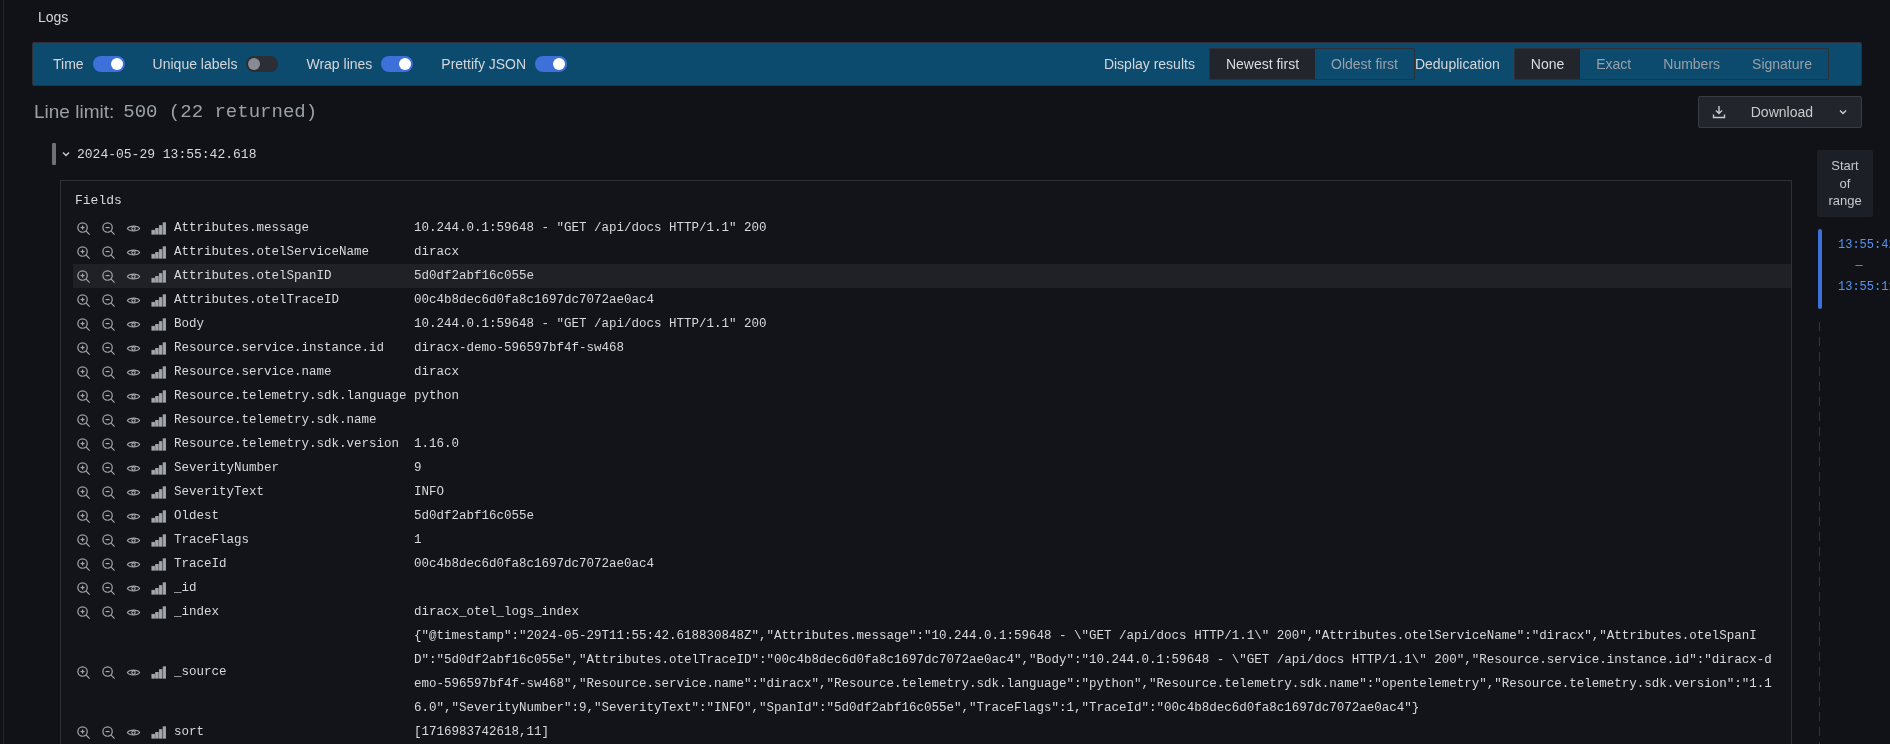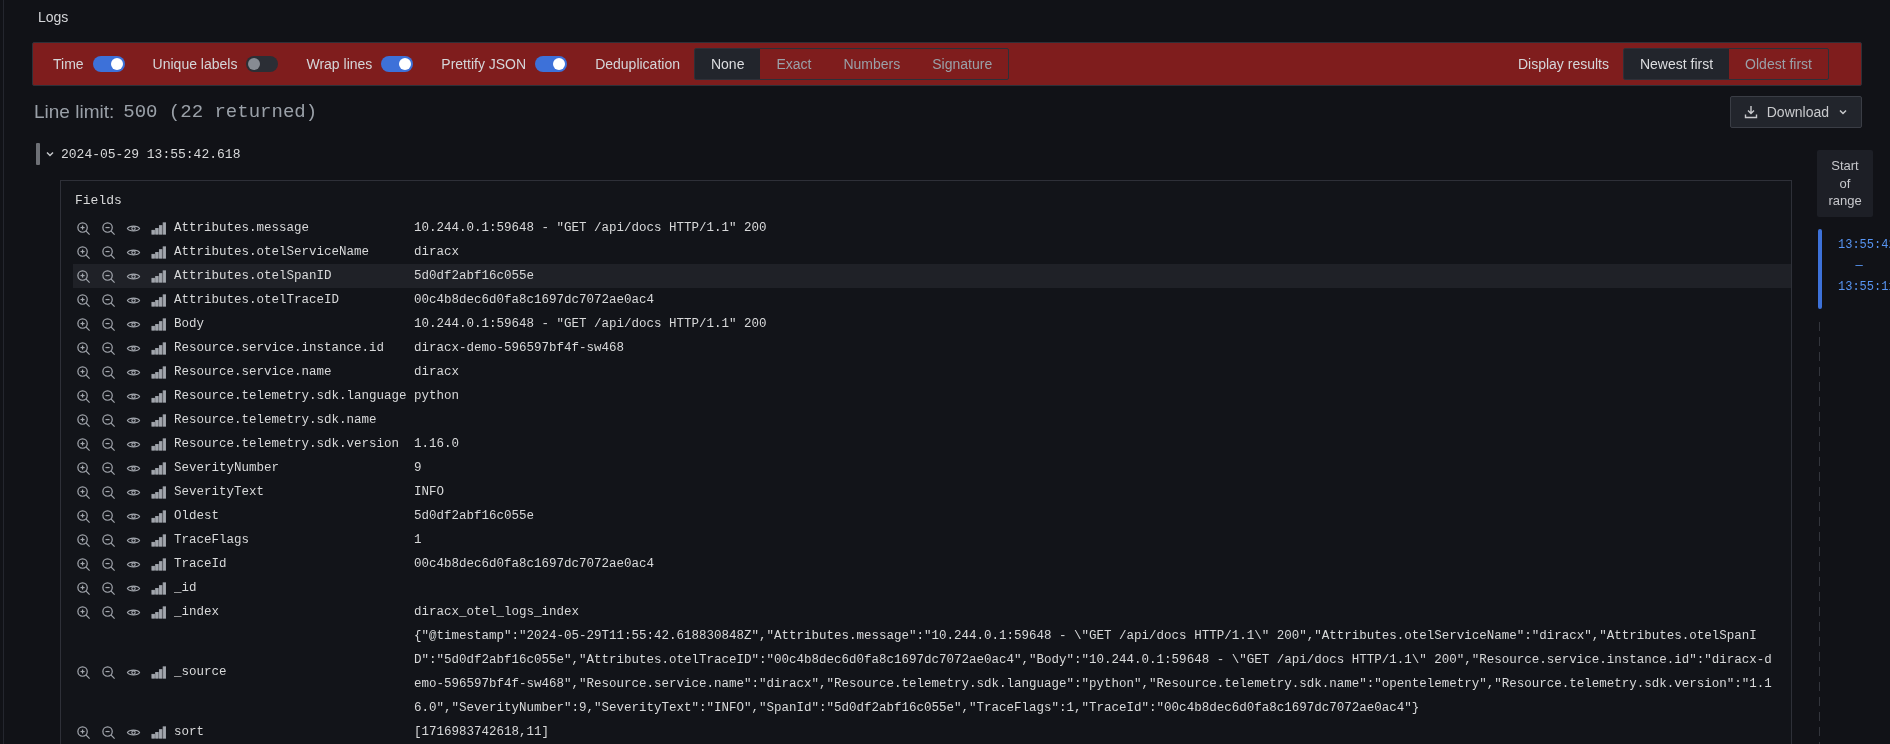--- a/index.html
+++ b/index.html
@@ -10,21 +10,21 @@
     background:#111217; color:#ccccdc;
     font-family:"Liberation Sans", sans-serif;
   }
   .page { height:100%; margin-left:3px; border-left:1px solid #24262e; padding:0 28px; }
 
   .panel-title { padding:9px 0 0 6px; font-size:14px; font-weight:500; color:#d5d6d9; height:29px; }
 
   
   .toolbar {
     margin-top:13px; height:44px; border:1px solid #2e3038; border-radius:2px;
-    display:flex; align-items:center; padding:0 32px 0 20px; background:#7f1d1d;
+    display:flex; align-items:center; padding:0 32px 0 20px; background:#0c4a6e;
   }
   .toggles { display:flex; align-items:center; }
   .toggle-item { display:flex; align-items:center; gap:9px; margin-right:28px; font-size:14px; color:#d5d6d9; }
   .switch { width:32px; height:16px; border-radius:8px; background:#2b2e35; position:relative; display:inline-block; cursor:pointer; }
   .switch .knob { width:12px; height:12px; border-radius:50%; background:#878b93; position:absolute; top:2px; left:2px; }
   .switch.on { background:var(--accent); }
   .switch.on .knob { left:auto; right:2px; background:#ffffff; }
 
   .seg-block { display:flex; align-items:center; }
   .seg-label { font-size:14px; color:#d5d6d9; margin-right:14px; }
@@ -35,26 +35,26 @@
   }
   .seg-option.active { background:#22252c; color:#dcdde0; }
   .push-right { margin-left:auto; }
 
   
   .meta-row { margin-top:10px; display:flex; align-items:center; height:32px; }
   .line-limit { font-size:19px; color:#9aa0a8; display:flex; gap:9px; align-items:center; padding-left:2px; }
   .line-limit .value { font-family:"Liberation Mono","DejaVu Sans Mono",monospace; }
   .download-btn {
     margin-left:auto; height:32px; background:#22252c; border:1px solid #3a3d45; border-radius:2px;
-    color:#c9cacd; display:flex; align-items:center; gap:8px; padding:0 12px; font-size:14px;
+    color:#c9cacd; display:flex; align-items:center; gap:24px; padding:0 12px; font-size:14px;
     font-family:inherit; cursor:pointer;
   }
 
   
-  .log-row { margin-top:14px; display:flex; align-items:center; height:24px; margin-left:4px; }
+  .log-row { margin-top:14px; display:flex; align-items:center; height:24px; margin-left:20px; }
   .level-bar { width:4px; height:22px; background:#6e7076; border-radius:1px; }
   .expand-chevron { margin-left:4px; color:#c5c6ca; display:flex; align-items:center; cursor:pointer; }
   .timestamp { font-family:"Liberation Mono","DejaVu Sans Mono",monospace; font-size:13px; color:#d8d9da; margin-left:5px; }
 
   
   .fields-panel {
     margin-top:14px; margin-left:28px; margin-right:70px; height:600px;
     border:1px solid #2e3038; padding:8px 0 0 12px; background:#121419;
   }
   .fields-title { font-family:"Liberation Mono","DejaVu Sans Mono",monospace; font-size:13px; color:#d8d9da; margin:4px 0 8px 2px; }
@@ -118,35 +118,35 @@
     </span>
   </div>
         <div class="toggle-item">
     <span class="toggle-label">Prettify JSON</span>
     <span class="switch on">
       <span class="knob"></span>
     </span>
   </div>
       </div>
 
+    <div class="seg-block push-right">
+      <span class="seg-label">Display results</span>
+      <div class="seg-group">
+          <button class="seg-option active">Newest first</button>
+          <button class="seg-option">Oldest first</button>
+        </div>
+    </div>
+
     <div class="seg-block">
       <span class="seg-label">Deduplication</span>
       <div class="seg-group">
           <button class="seg-option active">None</button>
           <button class="seg-option">Exact</button>
           <button class="seg-option">Numbers</button>
           <button class="seg-option">Signature</button>
-        </div>
-    </div>
-
-    <div class="seg-block push-right">
-      <span class="seg-label">Display results</span>
-      <div class="seg-group">
-          <button class="seg-option active">Newest first</button>
-          <button class="seg-option">Oldest first</button>
         </div>
     </div>
   </div>
 
   <div class="meta-row">
     <div class="line-limit">
       <span>Line limit:</span>
       <span class="value">500 (22 returned)</span>
     </div>
     <button class="download-btn">

